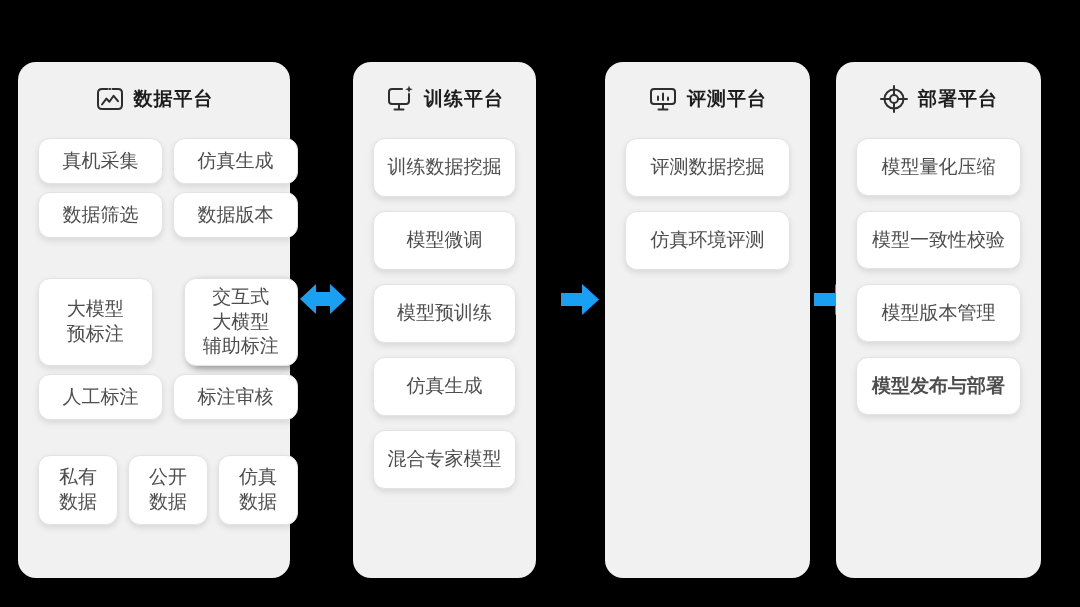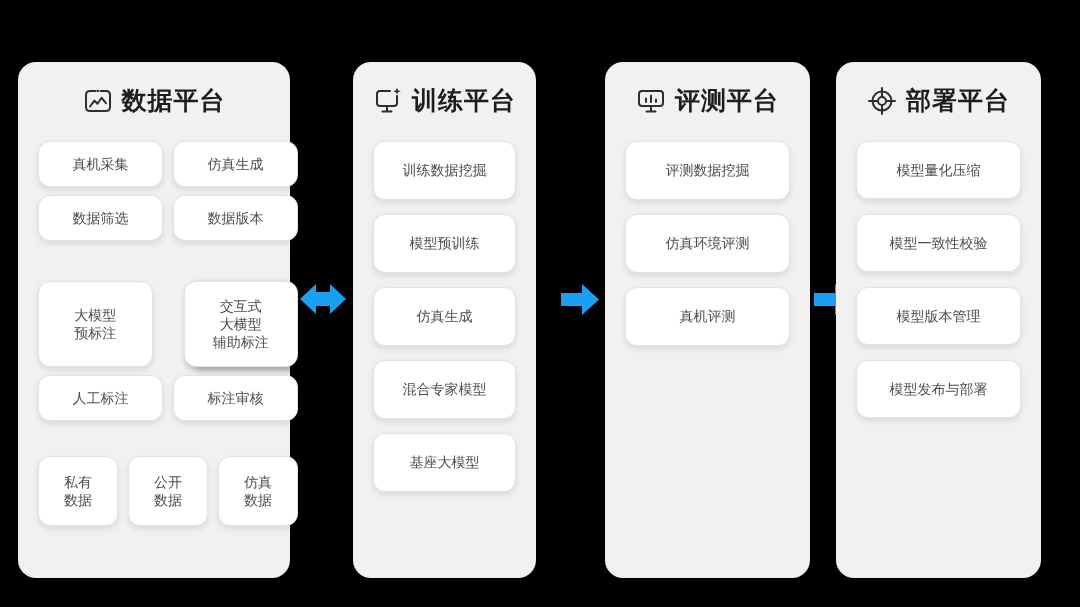--- a/index.html
+++ b/index.html
@@ -9,40 +9,40 @@
   *{margin:0;padding:0;box-sizing:border-box;}
   html,body{width:1080px;height:607px;}
   body{background:var(--bg);font-family:"Liberation Sans","DejaVu Sans",sans-serif;overflow:hidden;}
   .stage{position:relative;width:1080px;height:607px;background:var(--bg);}
   .panel{position:absolute;top:62px;height:516px;background:var(--panel);border-radius:18px;}
   .panel-1{left:18px;width:272px;}
   .panel-2{left:353px;width:183px;}
   .panel-3{left:605px;width:205px;}
   .panel-4{left:836px;width:205px;}
   .panel-header{display:flex;align-items:center;justify-content:center;gap:9px;margin:22px 10px 24px;}
-  .panel-title{font-size:25px;font-weight:700;color:var(--title);letter-spacing:1px;white-space:nowrap;}
+  .panel-title{font-size:19px;font-weight:700;color:var(--title);letter-spacing:1px;white-space:nowrap;}
   .panel-header svg{flex:0 0 auto;}
   .panel-body{padding:0 20px;display:flex;flex-direction:column;}
   .row{display:flex;gap:10px;margin-bottom:8px;}
   .row:last-child{margin-bottom:0;}
   .group-gap-a{margin-top:32px;gap:31px;}
   .group-gap-b{margin-top:27px;}
   .chip{flex:1;min-height:46px;display:flex;align-items:center;justify-content:center;
         background:var(--chip-bg);border:1px solid var(--chip-border);border-radius:12px;
         box-shadow:0 3px 6px rgba(0,0,0,0.10);
-        color:var(--chip-text);font-size:14px;line-height:1.3;text-align:center;
+        color:var(--chip-text);font-size:19px;line-height:1.3;text-align:center;
         white-space:pre-line;padding:6px 4px;}
   .chip.tall{min-height:86px;}
   .chip.tri{min-height:70px;}
   .chip.overflow-right{margin-right:-28px;}
   .chip.curl{box-shadow:5px 3px 7px rgba(0,0,0,0.30), 0 3px 6px rgba(0,0,0,0.10);}
   .stack .chip{margin-bottom:14px;min-height:59px;}
   .stack .chip:last-child{margin-bottom:0;}
   .panel-4 .stack .chip{min-height:58px;margin-bottom:15px;}
-  .panel-4 .stack .chip:last-child{margin-bottom:0;}
+  .panel-4 .stack .chip:last-child{margin-bottom:0;font-weight:bold;}
   .arrow{position:absolute;}
   .arrow svg{display:block;}
   .arrow polygon{fill:var(--arrow);}
   .arrow-1{left:299px;top:279px;}
   .arrow-2{left:560px;top:281px;}
   .arrow-3{left:813px;top:281px;}
   .icon{stroke:var(--icon);stroke-width:2;fill:none;stroke-linecap:round;stroke-linejoin:round;}
 </style>
 </head>
 <body>
@@ -100,24 +100,24 @@
       <svg class="icon" width="30" height="30" viewBox="0 0 30 30">
         <path d="M24 10 V 17 Q 24 20 21 20 H 7 Q 4 20 4 17 V 8 Q 4 5 7 5 H 17"></path>
         <path d="M14 20 V 25"></path>
         <path d="M9.5 25.5 H 18.5"></path>
         <path d="M24 1.5 L 25 4.2 L 27.8 5.2 L 25 6.2 L 24 9 L 23 6.2 L 20.2 5.2 L 23 4.2 Z" style="fill:var(--icon);stroke:none;"></path>
       </svg>
       <span class="panel-title">训练平台</span>
     </div>
     <div class="panel-body stack">
       <div class="chip">训练数据挖掘</div>
+      <div class="chip">模型微调</div>
       <div class="chip">模型预训练</div>
       <div class="chip">仿真生成</div>
       <div class="chip">混合专家模型</div>
-      <div class="chip">基座大模型</div>
     </div>
   </section>
 
   <div class="arrow arrow-2">
     <svg width="40" height="37" viewBox="0 0 40 37">
       <polygon points="1,12 22,12 22,3 39,18.5 22,34 22,25 1,25"></polygon>
     </svg>
   </div>
 
   <section class="panel panel-3">
@@ -128,21 +128,20 @@
         <path d="M15 16 V 9.5"></path>
         <path d="M20 16 V 13.5"></path>
         <path d="M15 20 V 25"></path>
         <path d="M10.5 25.5 H 19.5"></path>
       </svg>
       <span class="panel-title">评测平台</span>
     </div>
     <div class="panel-body stack">
       <div class="chip">评测数据挖掘</div>
       <div class="chip">仿真环境评测</div>
-      <div class="chip">真机评测</div>
     </div>
   </section>
 
   <div class="arrow arrow-3">
     <svg width="40" height="37" viewBox="0 0 40 37">
       <polygon points="1,12 22,12 22,3 39,18.5 22,34 22,25 1,25"></polygon>
     </svg>
   </div>
 
   <section class="panel panel-4">

